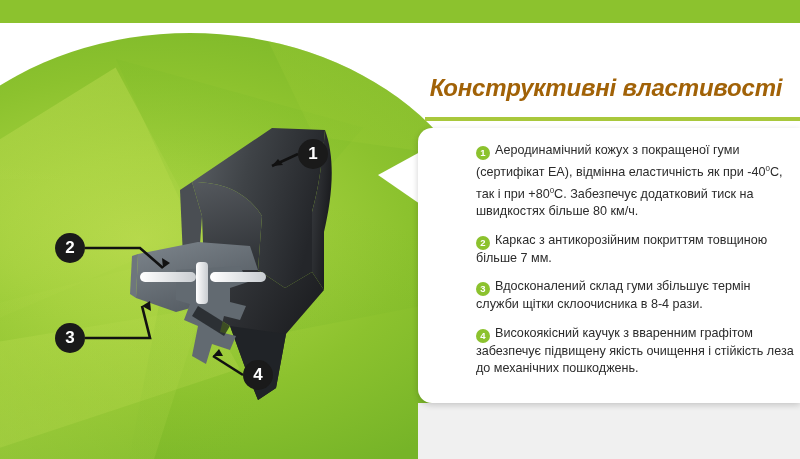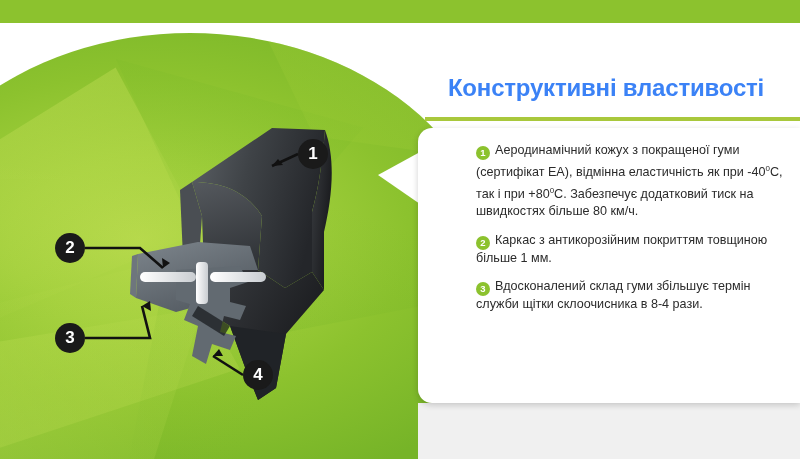--- a/index.html
+++ b/index.html
@@ -114,23 +114,24 @@
   }
 
   
   #page-title {
     position: absolute;
     left: 420px; top: 74px;
     width: 372px;
     text-align: center;
     font-size: 24px;
     font-weight: bold;
-    color: #3b82f6;
+    color: #a16207;
     letter-spacing: -0.2px;
     z-index: 6;
+    font-style: italic;
   }
   #title-rule {
     position: absolute;
     left: 425px; top: 117px;
     width: 375px; height: 4px;
     background: #a9c83c;
     z-index: 6;
   }
 
   
@@ -264,23 +265,26 @@
   <div id="page-title">Конструктивні властивості</div>
   <div id="title-rule"></div>
 
   <div id="feature-list">
 
     <div class="feature">
       <span class="num">1</span><span class="txt">Аеродинамічний кожух з покращеної гуми (сертифікат ЕА), відмінна еластичність як при -40</span><sup class="deg">0</sup><span class="txt">С, так і при +80</span><sup class="deg">0</sup><span class="txt">С. Забезпечує додатковий тиск на швидкостях більше 80 км/ч.</span>
     </div>
 
     <div class="feature">
-      <span class="num">2</span><span class="txt">Каркас з антикорозійним покриттям товщиною більше 1 мм.</span>
+      <span class="num">2</span><span class="txt">Каркас з антикорозійним покриттям товщиною більше 7 мм.</span>
     </div>
 
     <div class="feature">
       <span class="num">3</span><span class="txt">Вдосконалений склад гуми збільшує термін служби щітки склоочисника в 8-4 рази.</span>
     </div>
 
+    <div class="feature">
+      <span class="num">4</span><span class="txt">Високоякісний каучук з вваренним графітом забезпечує підвищену якість очищення і стійкість леза до механічних пошкоджень.</span>
+    </div>
 
   </div>
 
 </div>
 
 </body></html>

